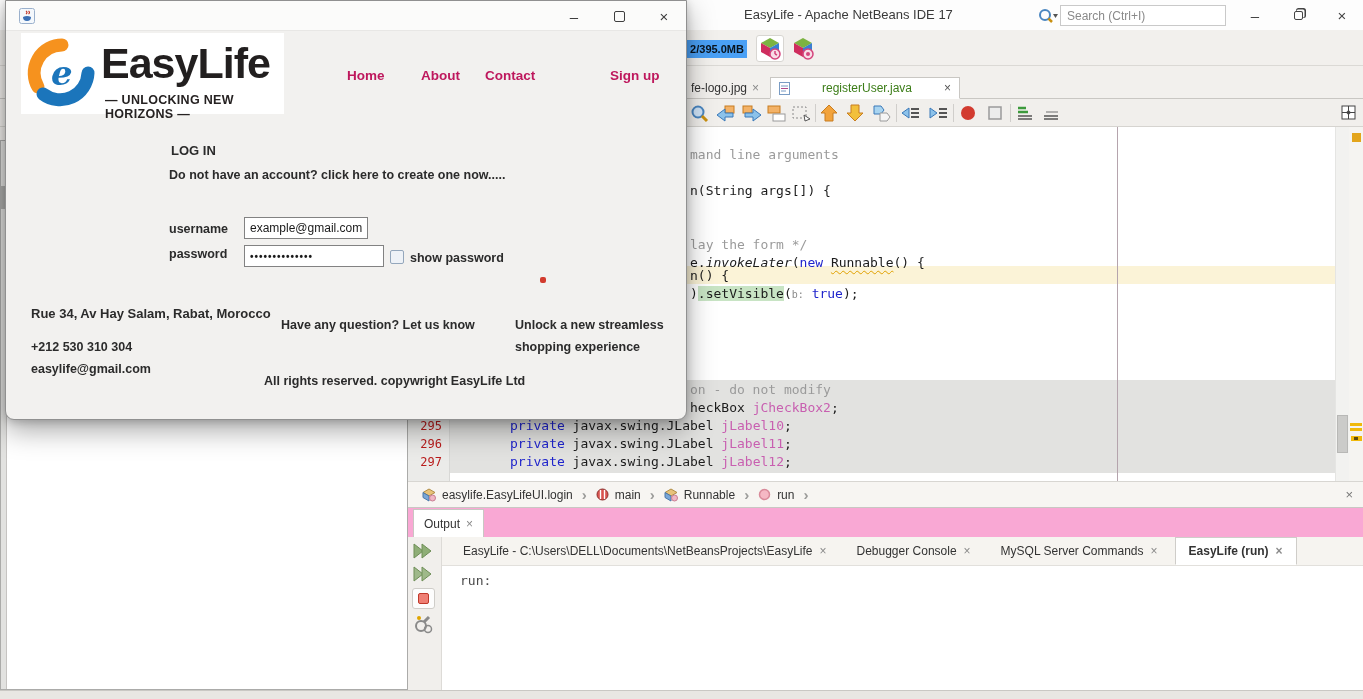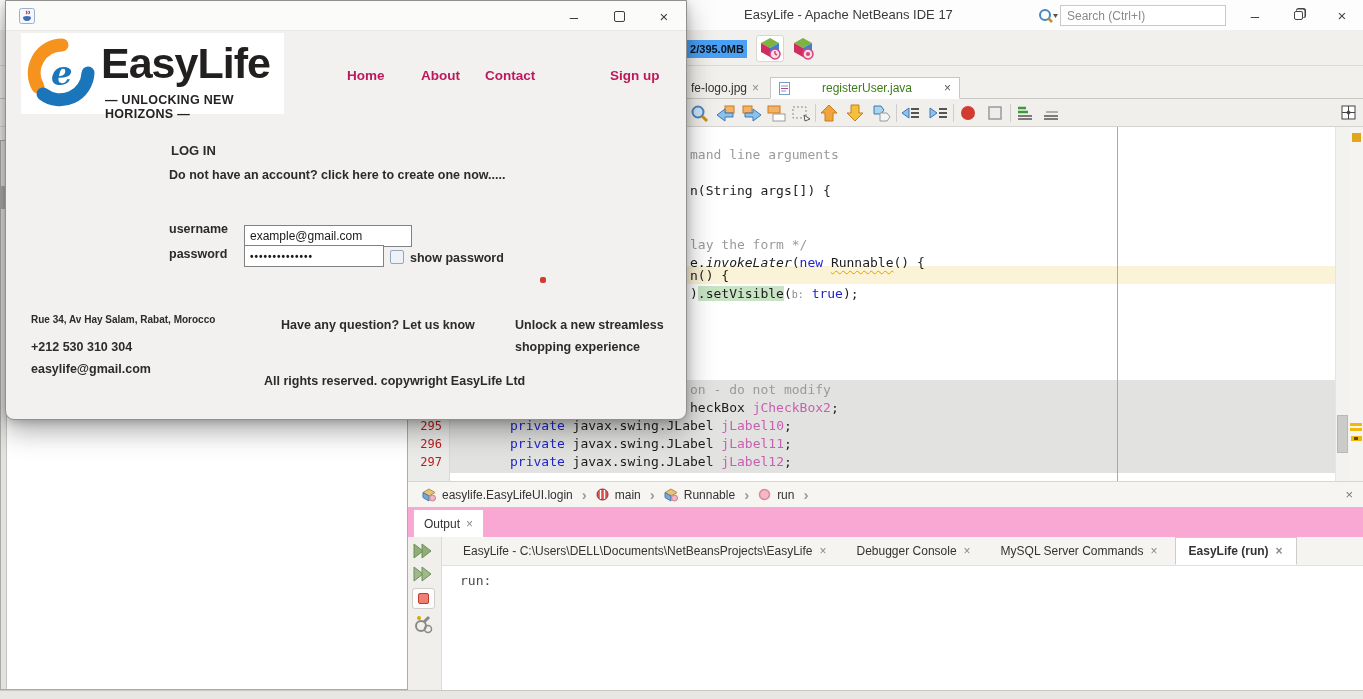--- a/index.html
+++ b/index.html
@@ -412,28 +412,28 @@
 
     <span class="nav-item" style="left:341px">Home</span>
     <span class="nav-item" style="left:415px">About</span>
     <span class="nav-item" style="left:479px">Contact</span>
     <span class="nav-item" style="left:604px">Sign up</span>
 
     <span class="bold-txt" style="left:165px;top:142px;font-size:13px">LOG IN</span>
     <span class="bold-txt" style="left:163px;top:167px;font-size:12.5px">Do not have an account? click here to create one now.....</span>
 
     <span class="bold-txt" style="left:163px;top:221px;font-size:12.5px">username</span>
-    <input class="el-input" style="left: 238px; top: 216px; width: 168px; margin-top: 8px;" value="example@gmail.com">
+    <input class="el-input" style="left: 238px; top: 216px; width: 124px;" value="example@gmail.com">
     <span class="bold-txt" style="left:163px;top:246px;font-size:12.5px">password</span>
     <input class="el-input" style="left: 238px; top: 244px; width: 140px; font-size: 10px; font-weight: bold; letter-spacing: 1px;" value="••••••••••••••">
     <div class="abs el-check"></div>
     <span class="bold-txt" style="left:404px;top:250px;font-size:12.5px">show password</span>
     <div class="abs red-dot"></div>
 
-    <span class="bold-txt" style="left:25px;top:313px;font-size:10px">Rue 34, Av Hay Salam, Rabat, Morocco</span>
+    <span class="bold-txt" style="left:25px;top:305px;font-size:13px">Rue 34, Av Hay Salam, Rabat, Morocco</span>
     <span class="bold-txt" style="left:25px;top:339px;font-size:12.5px">+212 530 310 304</span>
     <span class="bold-txt" style="left:25px;top:361px;font-size:12.5px">easylife@gmail.com</span>
     <span class="bold-txt" style="left:275px;top:317px;font-size:12.5px">Have any question? Let us know</span>
     <span class="bold-txt" style="left:509px;top:317px;font-size:12.5px">Unlock a new streamless</span>
     <span class="bold-txt" style="left:509px;top:339px;font-size:12.5px">shopping experience</span>
     <span class="bold-txt" style="left:258px;top:373px;font-size:12.5px">All rights reserved. copywright EasyLife Ltd</span>
   </div>
 
 </div>
 

